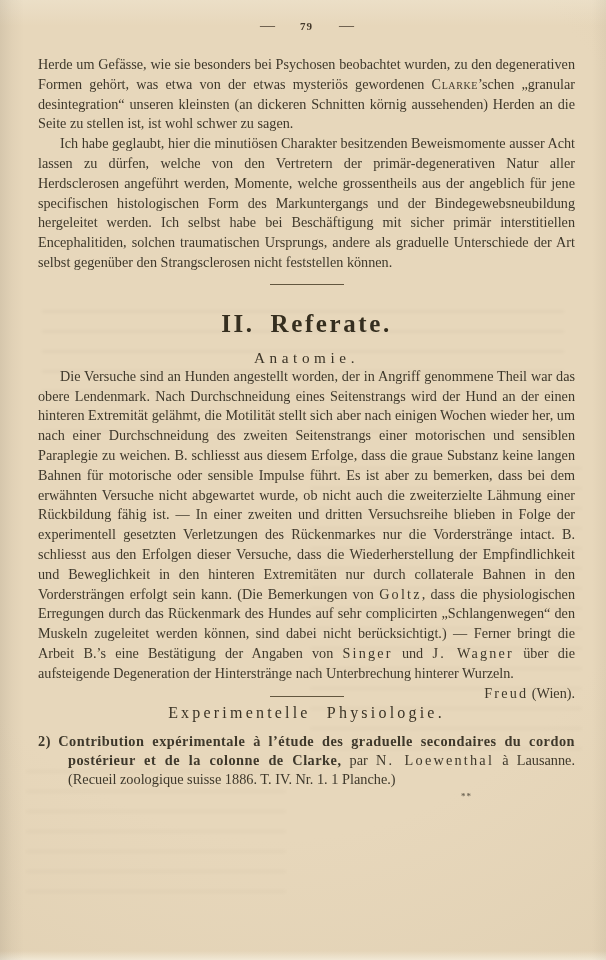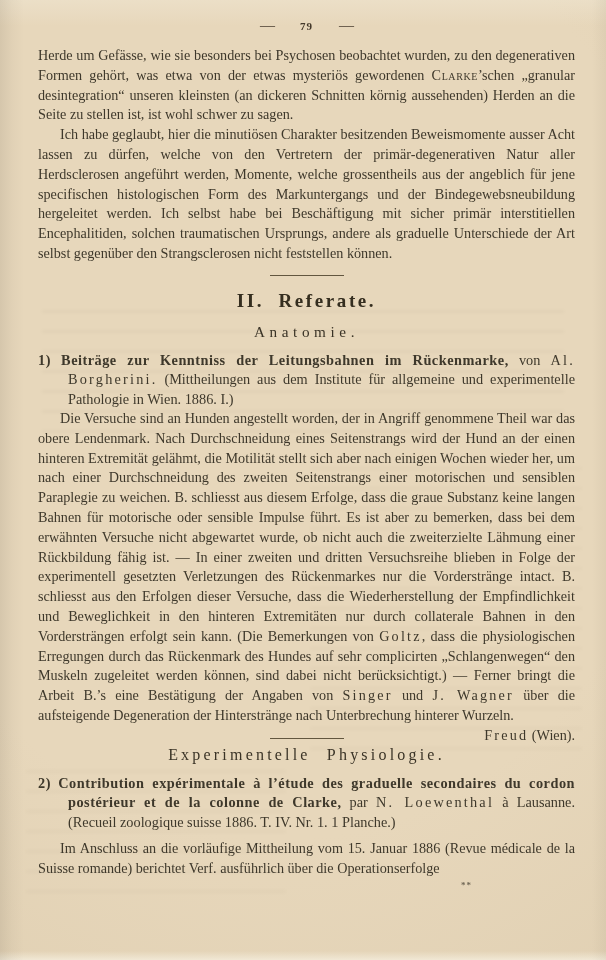--- a/index.html
+++ b/index.html
@@ -49,21 +49,21 @@
   .header .pagenum { font-weight: bold; font-size: 11px; letter-spacing: 1px; }
   .header .dash { letter-spacing: -1px; }
 
   .body-text {
     margin: 0;
     font-size: 14.2px;
     line-height: 19.8px;
     text-align: justify;
     text-justify: inter-word;
   }
-  .first-body { margin-top: 12px; }
+  .first-body { margin-top: 21px; }
   .indent { text-indent: 22px; }
 
   .smallcaps { font-variant: small-caps; letter-spacing: 0.6px; }
   .gesperrt { letter-spacing: 2.2px; }
   .bold { font-weight: bold; }
 
   .schluss {
     margin-top: 6px;
     text-align: center;
     font-size: 13.4px;
@@ -72,24 +72,24 @@
 
   .rule {
     width: 74px;
     height: 0;
     border-top: 1.4px solid rgba(74,63,41,0.85);
     margin: 11px auto 8px auto;
   }
   .rule2 { margin: 12px auto 7px auto; }
 
   .section-title {
-    margin-top: 14px;
+    margin-top: 25px;
     text-align: center;
     font-weight: bold;
-    font-size: 19px;
+    font-size: 25px;
     letter-spacing: 2.6px;
     word-spacing: 7px;
     color: #352e1f;
   }
   .subsection-title {
     margin-top: 11px;
     text-align: center;
     font-size: 15.2px;
     letter-spacing: 4.6px;
     color: #3a3326;
@@ -148,29 +148,27 @@
 
     <p class="body-text indent">Ich habe geglaubt, hier die minutiösen Charakter besitzenden Beweismomente ausser Acht lassen zu dürfen, welche von den Vertretern der primär-degenerativen Natur aller Herdsclerosen angeführt werden, Momente, welche grossentheils aus der angeblich für jene specifischen histologischen Form des Markuntergangs und der Bindegewebsneubildung hergeleitet werden. Ich selbst habe bei Beschäftigung mit sicher primär interstitiellen Encephalitiden, solchen traumatischen Ursprungs, andere als graduelle Unterschiede der Art selbst gegenüber den Strangsclerosen nicht feststellen können.</p>
 
 
     <div class="rule"></div>
 
     <div class="section-title">II. Referate.</div>
 
     <div class="subsection-title">Anatomie.</div>
 
-    <p class="item-heading"><span class="bold">1)</span> <span class="bold">Beiträge zur Kenntniss der Leitungsbahnen im Rückenmarke,</span><span> von </span><span class="gesperrt">Al. Borgherini.</span><span> (Mittheilungen aus dem Institute für allgemeine und experimentelle Pathologie in Wien. 1886. I.)</span></p>
 
 
     <p class="body-text indent"><span>Die Versuche sind an Hunden angestellt worden, der in Angriff genommene Theil war das obere Lendenmark. Nach Durchschneidung eines Seitenstrangs wird der Hund an der einen hinteren Extremität gelähmt, die Motilität stellt sich aber nach einigen Wochen wieder her, um nach einer Durchschneidung des zweiten Seitenstrangs einer motorischen und sensiblen Paraplegie zu weichen. B. schliesst aus diesem Erfolge, dass die graue Substanz keine langen Bahnen für motorische oder sensible Impulse führt. Es ist aber zu bemerken, dass bei dem erwähnten Versuche nicht abgewartet wurde, ob nicht auch die zweiterzielte Lähmung einer Rückbildung fähig ist. — In einer zweiten und dritten Versuchsreihe blieben in Folge der experimentell gesetzten Verletzungen des Rückenmarkes nur die Vorderstränge intact. B. schliesst aus den Erfolgen dieser Versuche, dass die Wiederherstellung der Empfindlichkeit und Beweglichkeit in den hinteren Extremitäten nur durch collaterale Bahnen in den Vordersträngen erfolgt sein kann. (Die Bemerkungen von </span><span class="gesperrt">Goltz</span><span>, dass die physiologischen Erregungen durch das Rückenmark des Hundes auf sehr complicirten „Schlangenwegen“ den Muskeln zugeleitet werden können, sind dabei nicht berücksichtigt.) — Ferner bringt die Arbeit B.’s eine Bestätigung der Angaben von </span><span class="gesperrt">Singer</span><span> und </span><span class="gesperrt">J. Wagner</span><span> über die aufsteigende Degeneration der Hinterstränge nach Unterbrechung hinterer Wurzeln.</span><span class="signature"><span class="gesperrt">Freud</span><span> (Wien).</span></span></p>
 
     <div class="rule rule2"></div>
 
     <div class="physio-title">Experimentelle Physiologie.</div>
 
     <p class="item-heading"><span class="bold">2)</span> <span class="bold">Contribution expérimentale à l’étude des graduelle secondaires du cordon postérieur et de la colonne de Clarke,</span><span> par </span><span class="gesperrt">N. Loewenthal</span><span> à Lausanne. (Recueil zoologique suisse 1886. T. IV. Nr. 1. 1 Planche.)</span></p>
 
-    <p class="body-text indent review-first">Im Anschluss an die vorläufige Mittheilung vom 15. Januar 1886 (Revue médicale de la Suisse romande) berichtet Verf. ausführlich über die Operationserfolge</p>
 
     <div class="printer-mark">**</div>
 
   </div>
 </div>
 
 </body></html>

